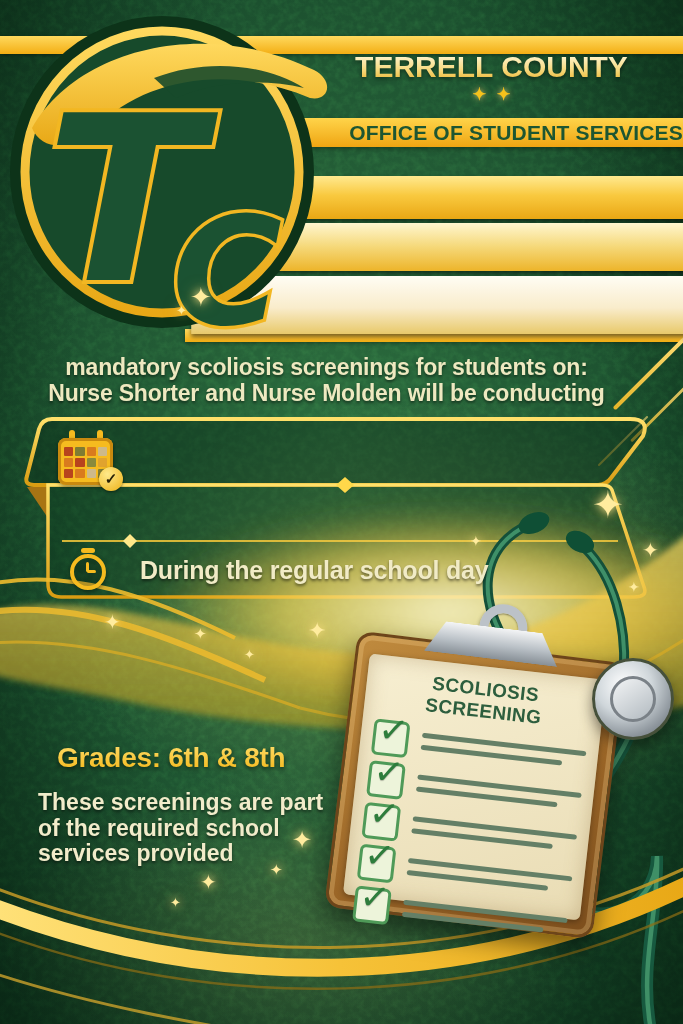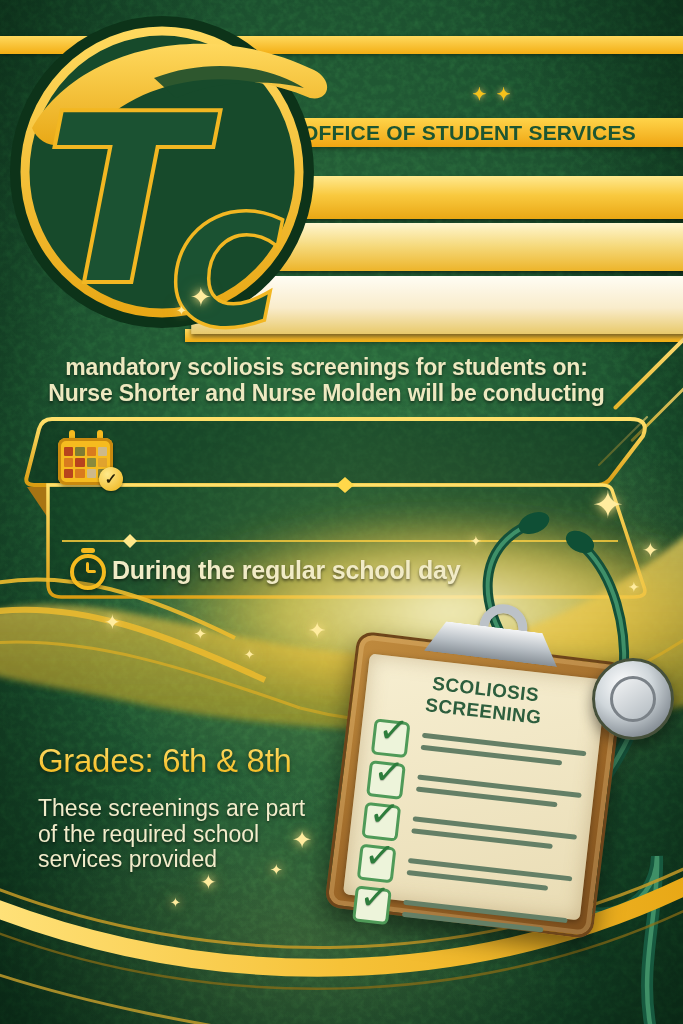--- a/index.html
+++ b/index.html
@@ -18,42 +18,42 @@
   .stripe.under-title{left:185px;top:329px;width:498px;height:13px;z-index:3;}
   .hdr{position:absolute;left:300px;width:383px;text-align:center;z-index:5;font-weight:700;}
   .hdr1{top:50px;font-size:30px;letter-spacing:0;
     background:linear-gradient(180deg,#fffbe2 5%,#f8dc84 55%,#e9ae22 100%);
     -webkit-background-clip:text;background-clip:text;color:transparent;
     filter:drop-shadow(0 2px 2px rgba(0,0,0,.45));}
   .hdr2{top:84px;font-size:28px;color:#fcf6e4;display:flex;align-items:center;justify-content:center;gap:10px;
     text-shadow:0 2px 3px rgba(0,0,0,.45);}
   .hdr2 .sparkle-inline{font-size:17px;color:#f6c21c;text-shadow:0 0 6px rgba(255,220,120,.9);}
   .office-band{position:absolute;left:302px;top:118px;width:381px;height:29px;z-index:4;
-    background:linear-gradient(180deg,#ffd44a,#efa512);display:flex;align-items:center;justify-content:flex-start;
+    background:linear-gradient(180deg,#ffd44a,#efa512);display:flex;align-items:center;justify-content:flex-end;
     box-shadow:0 2px 5px rgba(0,0,0,.35);}
   .office-band span{font-weight:700;font-size:21px;color:#1d5632;letter-spacing:.2px;}
   .main-title{position:absolute;left:210px;top:176px;width:470px;text-align:center;z-index:5;font-weight:700;}
   .mt{-webkit-background-clip:text;background-clip:text;color:transparent;filter:drop-shadow(0 3px 2px rgba(0,0,0,.5));}
   .mt1{position:relative;left:20px;font-size:38px;letter-spacing:1px;transform:scaleX(1.10);transform-origin:center;
     background:linear-gradient(180deg,#ffe98f 0%,#f9c93f 45%,#e9a714 100%);}
   .mt2{position:relative;left:11px;margin-top:4px;font-size:42px;letter-spacing:2px;transform:scaleX(1.12);transform-origin:center;
     background:linear-gradient(180deg,#fff6cf 0%,#f5d878 50%,#edb42a 100%);}
   .mt3{position:relative;margin-top:5px;font-size:50px;letter-spacing:5px;transform:scaleX(1.08);transform-origin:center;
     background:linear-gradient(180deg,#fffdf4 0%,#f9eccb 55%,#e8c96a 100%);}
   .diag{position:absolute;background:linear-gradient(90deg,#e6b52a,#ffdf7a);transform:rotate(-45deg);z-index:3;border-radius:2px;}
   
   .intro{position:absolute;left:0;right:30px;top:354px;text-align:center;z-index:5;color:#eee9c0;font-weight:700;
     font-size:23px;line-height:26px;letter-spacing:-.2px;text-shadow:0 2px 3px rgba(0,0,0,.5);}
   
   .row{position:absolute;display:flex;align-items:center;z-index:6;}
   .row-date{left:58px;top:430px;gap:16px;}
   .date-text{font-size:33px;font-weight:700;color:#f6efcd;text-shadow:0 2px 3px rgba(0,0,0,.5);letter-spacing:-.3px;}
   .row-loc{left:70px;top:500px;gap:20px;}
   .loc-text{font-size:26px;font-weight:700;color:#f8c819;letter-spacing:-.3px;text-shadow:0 2px 3px rgba(0,0,0,.5);}
-  .row-time{left:70px;top:552px;gap:6px;}
+  .row-time{left:70px;top:552px;gap:34px;}
   .time-text{font-size:25px;font-weight:700;color:#f1ebc6;letter-spacing:-.2px;text-shadow:0 2px 3px rgba(0,0,0,.5);}
   
   .icon-cal{position:relative;width:58px;height:56px;}
   .cal-hook{position:absolute;top:0;width:6px;height:15px;background:#f6bb1f;border-radius:3px;}
   .cal-hook.h1{left:11px;} .cal-hook.h2{left:39px;}
   .cal-body{position:absolute;left:0;top:8px;width:55px;height:47px;background:#f6bb1f;border-radius:8px;
     box-shadow:inset 0 0 0 3px #c8890f,0 2px 4px rgba(0,0,0,.4);}
   .cal-grid{position:absolute;left:6px;top:17px;width:43px;height:31px;display:grid;
     grid-template-columns:repeat(4,1fr);grid-template-rows:repeat(3,1fr);gap:2px;}
   .cal-cell{border-radius:1px;}
@@ -101,24 +101,24 @@
   .chk-line{height:5px;border-radius:3px;background:#647f66;}
   .chk-line.short{width:86%;}
   
   .chestpiece{position:absolute;left:592px;top:658px;width:76px;height:76px;border-radius:50%;z-index:8;
     background:radial-gradient(circle at 38% 32%,#ffffff,#cfd6da 40%,#8f979e 72%,#5f676e);
     border:3px solid #46503a;box-shadow:0 6px 14px rgba(0,0,0,.45);}
   .chestpiece::after{content:"";position:absolute;left:15px;top:15px;width:40px;height:40px;border-radius:50%;
     background:linear-gradient(145deg,#f2f4f5,#b2bac0);border:3px solid #7a8187;}
   
   .grades{position:absolute;left:38px;top:742px;width:330px;z-index:8;}
-  .grades-heading{font-size:33px;font-weight:400;letter-spacing:-.3px;
+  .grades-heading{font-size:28px;font-weight:700;letter-spacing:-.3px;
     background:linear-gradient(180deg,#ffdf6e,#f3b514);-webkit-background-clip:text;background-clip:text;color:transparent;
-    filter:drop-shadow(0 2px 2px rgba(0,0,0,.5));}
-  .grades-note{margin-top:16px;font-size:23px;line-height:25.5px;font-weight:400;color:#f2ecca;
+    filter:drop-shadow(0 2px 2px rgba(0,0,0,.5));margin-left:19px;}
+  .grades-note{margin-top:16px;font-size:23px;line-height:25.5px;font-weight:700;color:#f2ecca;
     text-shadow:0 2px 3px rgba(0,0,0,.5);}
   
   .deco{position:absolute;inset:0;z-index:4;pointer-events:none;}
   .logo{position:absolute;left:4px;top:8px;z-index:5;pointer-events:none;}
   .spark{position:absolute;z-index:9;color:#ffec9e;text-shadow:0 0 8px rgba(255,230,140,.95),0 0 16px rgba(255,210,90,.6);
     pointer-events:none;line-height:1;}
 </style>
 </head>
 <body>
 
@@ -127,20 +127,21 @@
   <svg class="texture" width="683" height="1024">
     <filter id="tex" x="-10%" y="-10%" width="120%" height="120%">
       <feTurbulence type="fractalNoise" baseFrequency="0.14" numOctaves="3" seed="7"></feTurbulence>
       <feColorMatrix type="matrix" values="0 0 0 0 0.45  0 0 0 0 0.75  0 0 0 0 0.40  1.3 0 0 0 -0.5"></feColorMatrix>
     </filter>
     <rect x="0" y="0" width="683" height="1024" filter="url(#tex)"></rect>
   </svg>
   <div class="vignette"></div>
 
   <div class="stripe top"></div>
+  <div class="hdr hdr1">TERRELL COUNTY</div>
   <div class="hdr hdr2">
     <span class="sparkle-inline">✦</span>
     <span class="sparkle-inline">✦</span>
   </div>
   <div class="office-band">
     <span>OFFICE OF STUDENT SERVICES</span>
   </div>
 
   <div class="main-title">
     <div class="mt mt1">MANDATORY</div>

